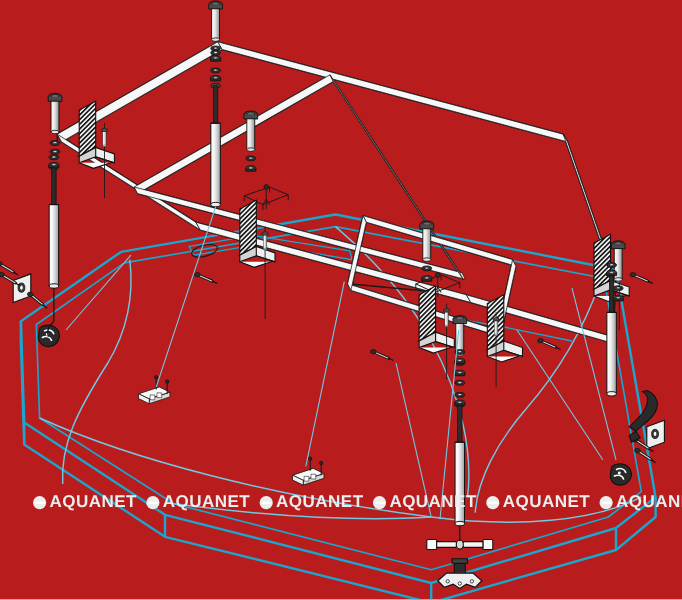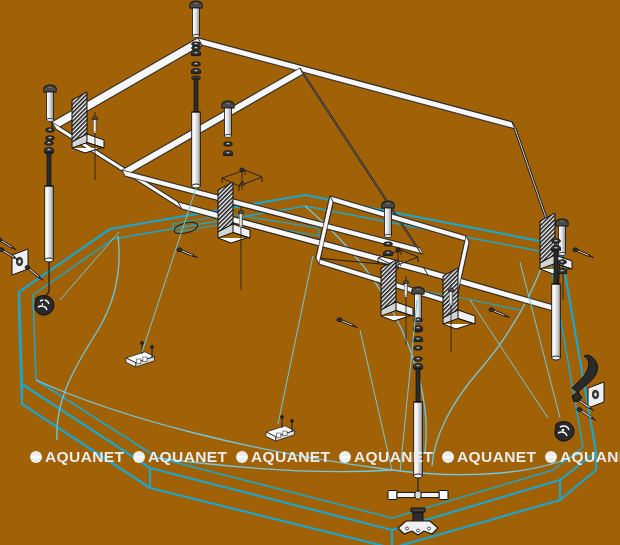--- a/index.html
+++ b/index.html
@@ -7,21 +7,21 @@
     padding: 0;
     background: #ffffff;
   }
   body {
     font-family: "Liberation Sans", sans-serif;
   }
   #stage {
     position: relative;
     width: 620px;
     height: 545px;
-    background: #a16207;
+    background: #b91c1c;
     overflow: hidden;
   }
   #diagram-svg {
     position: absolute;
     left: 0;
     top: 0;
     width: 620px;
     height: 545px;
   }
   .wm-layer {

